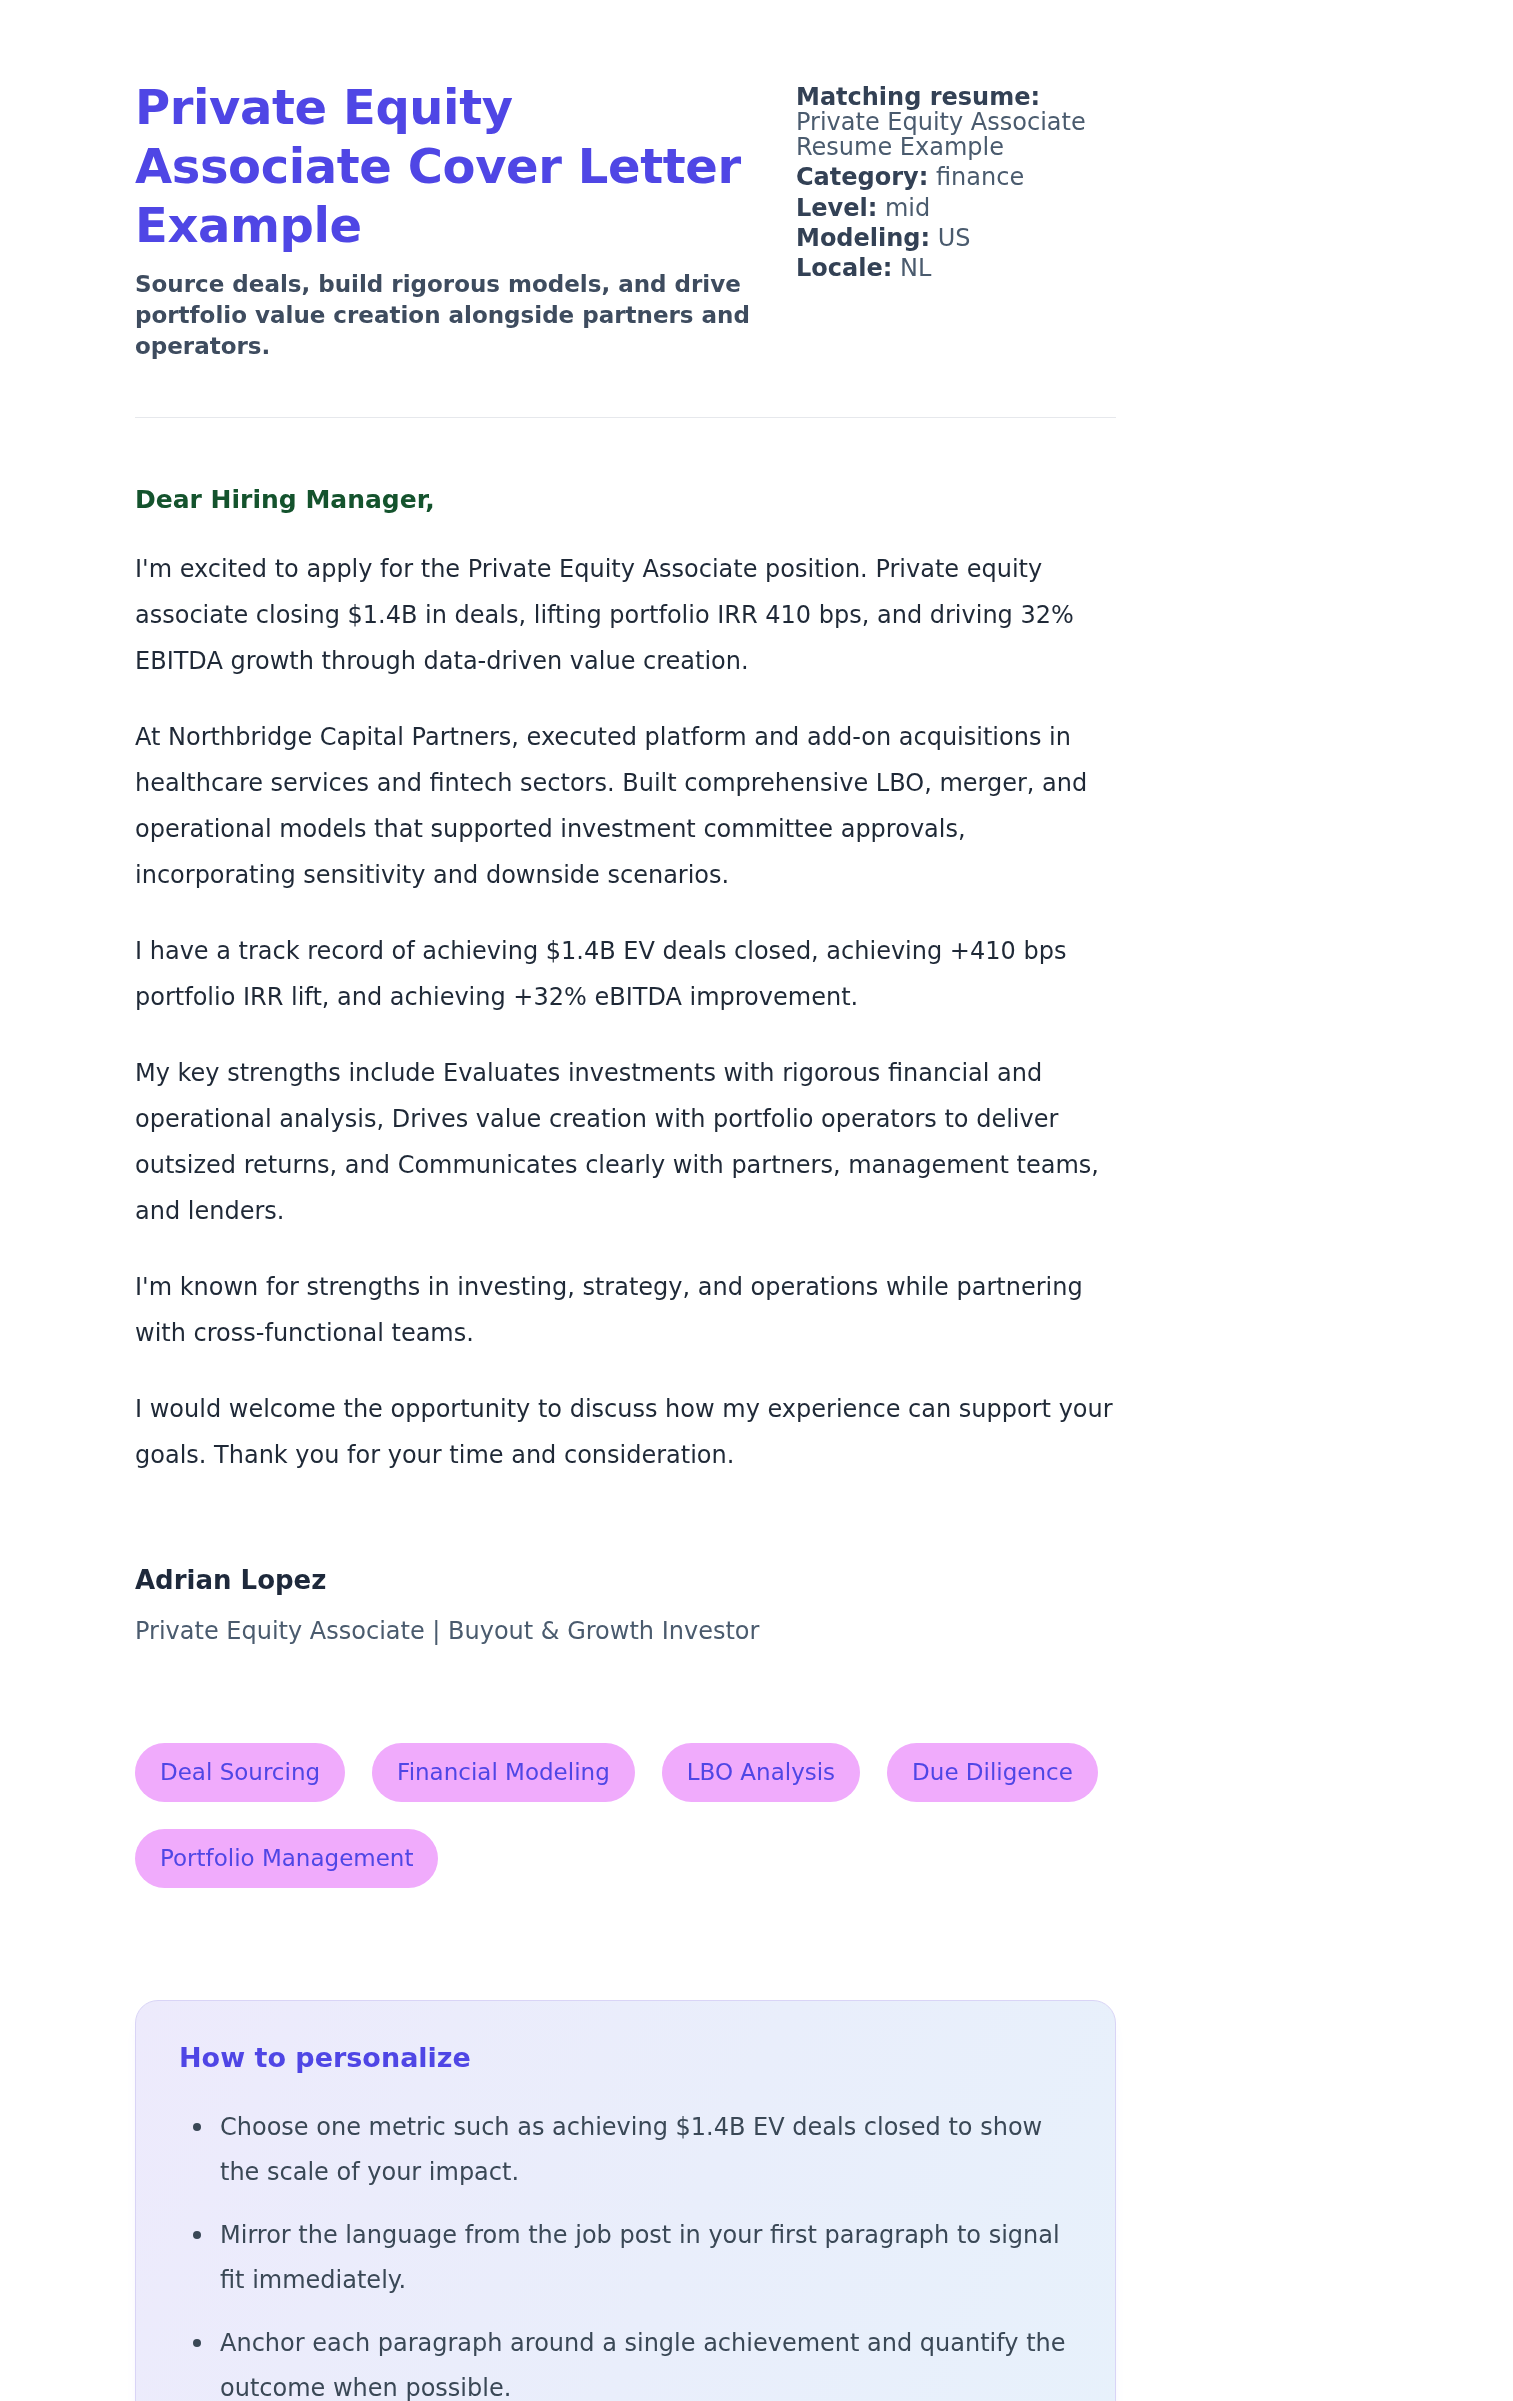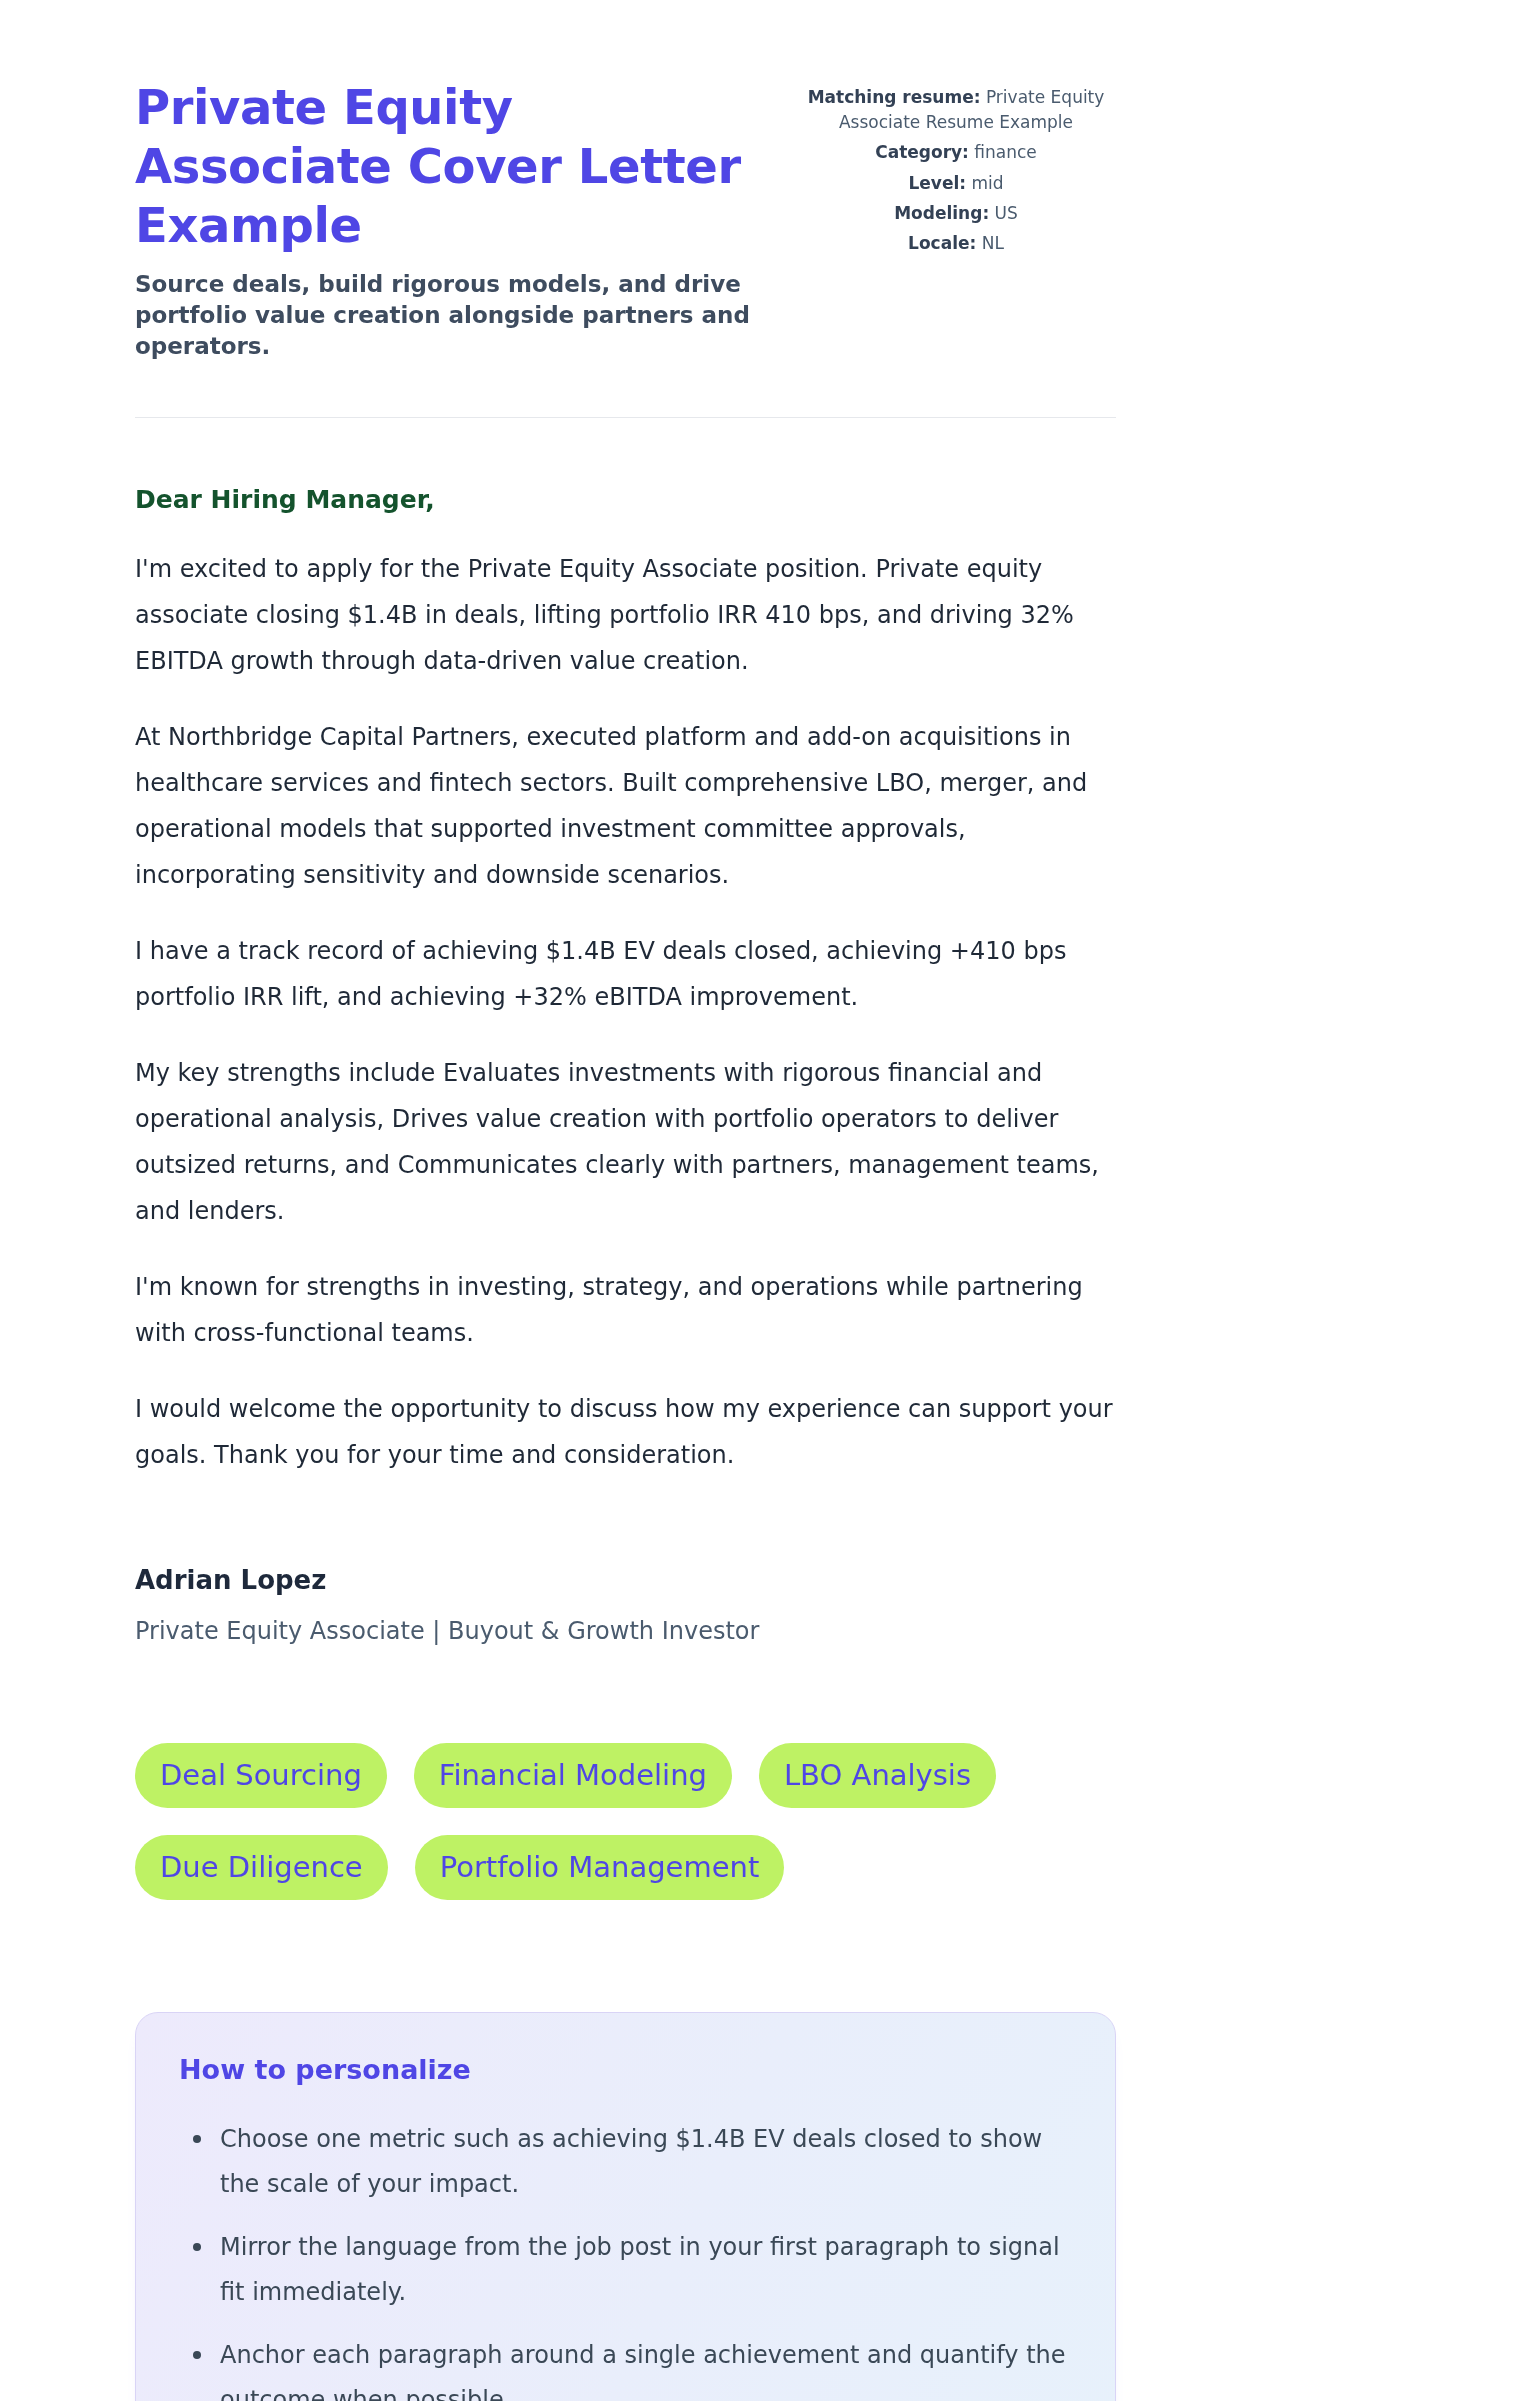--- a/index.html
+++ b/index.html
@@ -36,22 +36,22 @@
     max-width: 801px;
     font-size: 23px;
     line-height: 31px;
     font-weight: 700;
     color: #3e4c5f;
   }
   .meta {
     flex: 0 0 320px;
     width: 320px;
     padding-top: 7.1px;
-    text-align: center;
-    font-size: 17px;
+    text-align: left;
+    font-size: 24px;
     line-height: 25px;
     color: #4a5b6e;
   }
   .meta-item { margin-bottom: 5.3px; }
   .meta-label { font-weight: 700; color: #334155; }
   
   .divider {
     border: none;
     border-top: 1.8px solid #e6e8ec;
     margin: 55px 0 0 0;
@@ -86,23 +86,23 @@
   }
   
   .chips {
     margin-top: 94px;
     display: flex;
     flex-wrap: wrap;
     gap: 27px;
   }
   .chip {
     display: inline-block;
-    background: #bef264;
+    background: #f0abfc;
     color: #4f46e5;
-    font-size: 29px;
+    font-size: 23px;
     line-height: 1;
     padding: 18px 25px;
     border-radius: 889px;
     white-space: nowrap;
   }
   
   .tip-box {
     margin-top: 112px;
     border: 1.8px solid #d9d4f6;
     border-radius: 23px;

